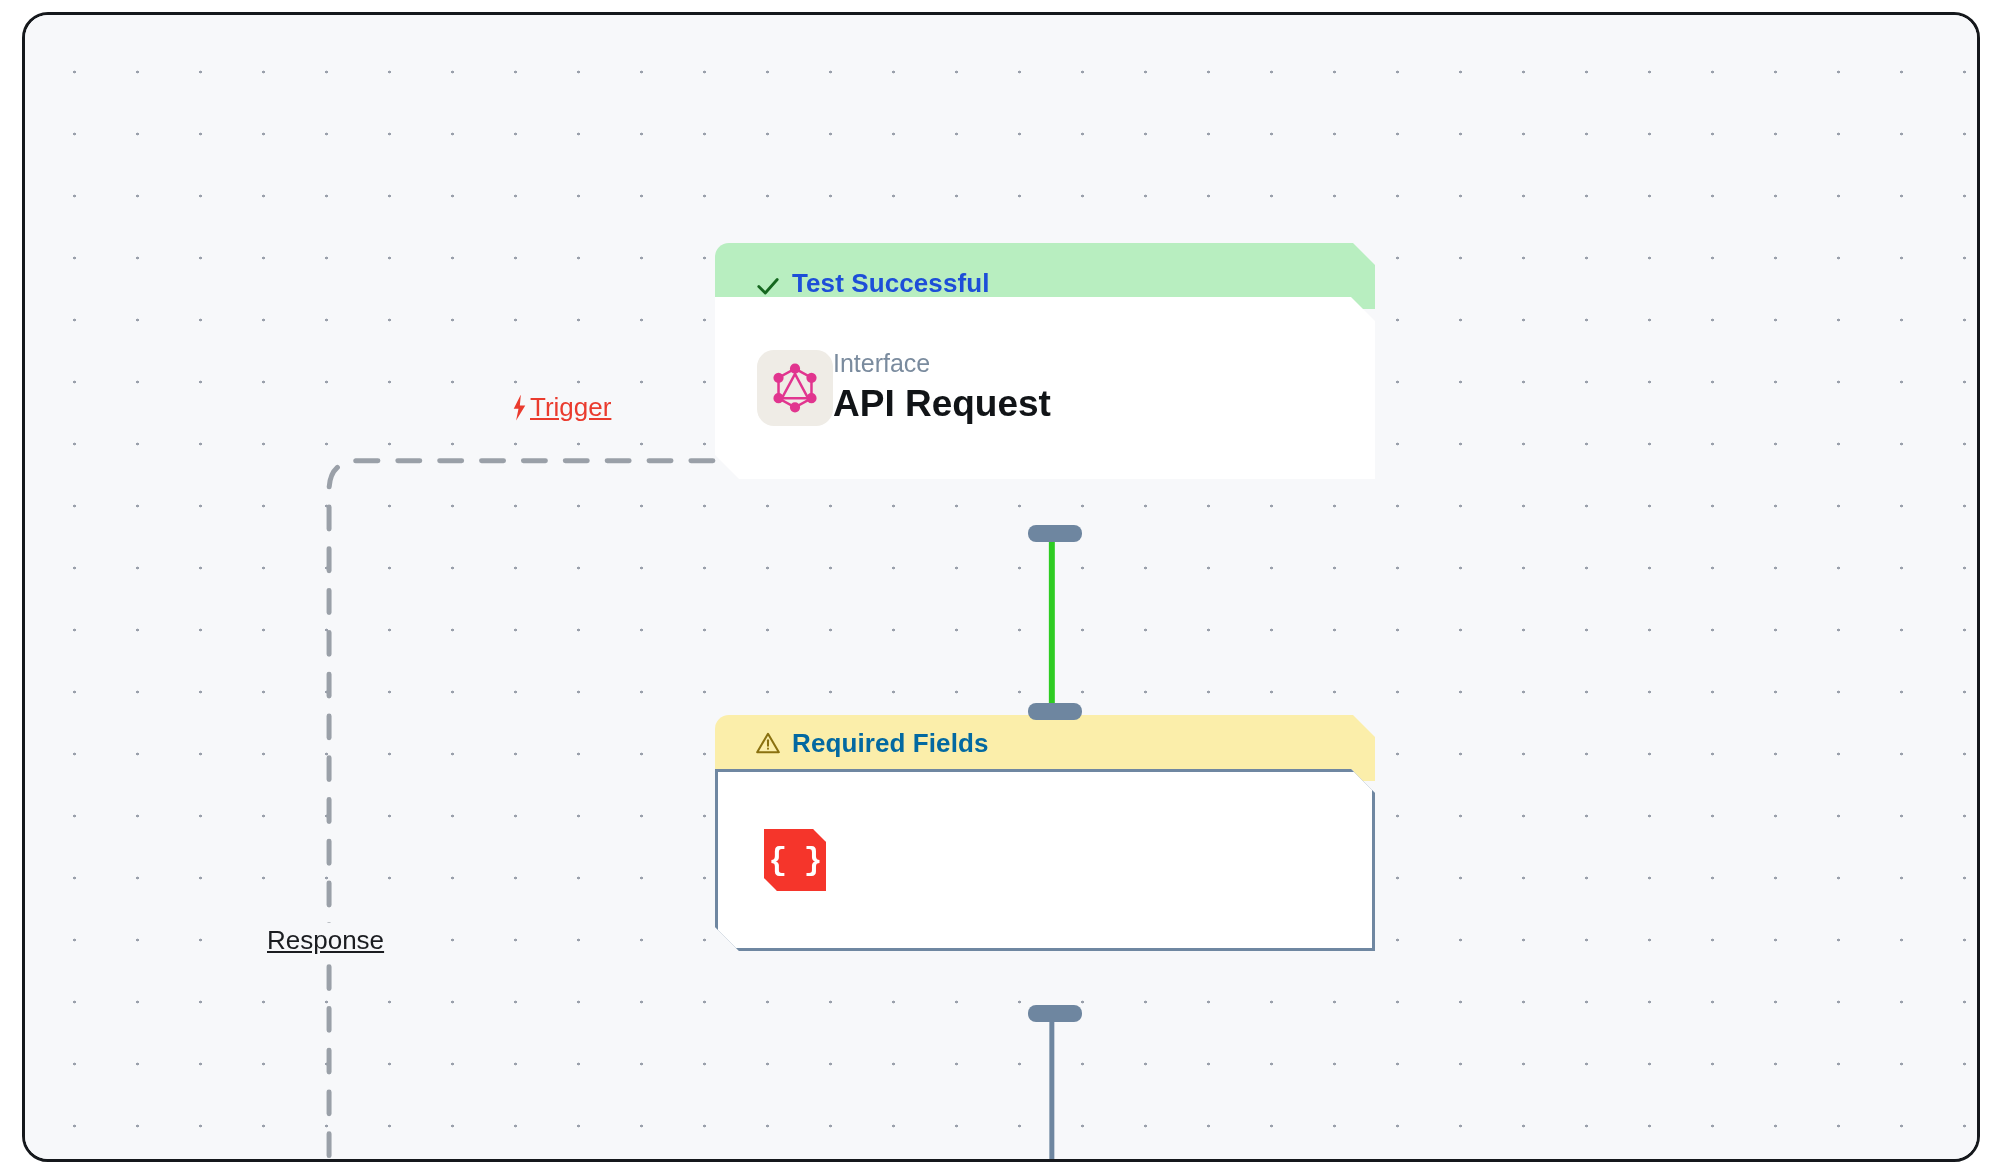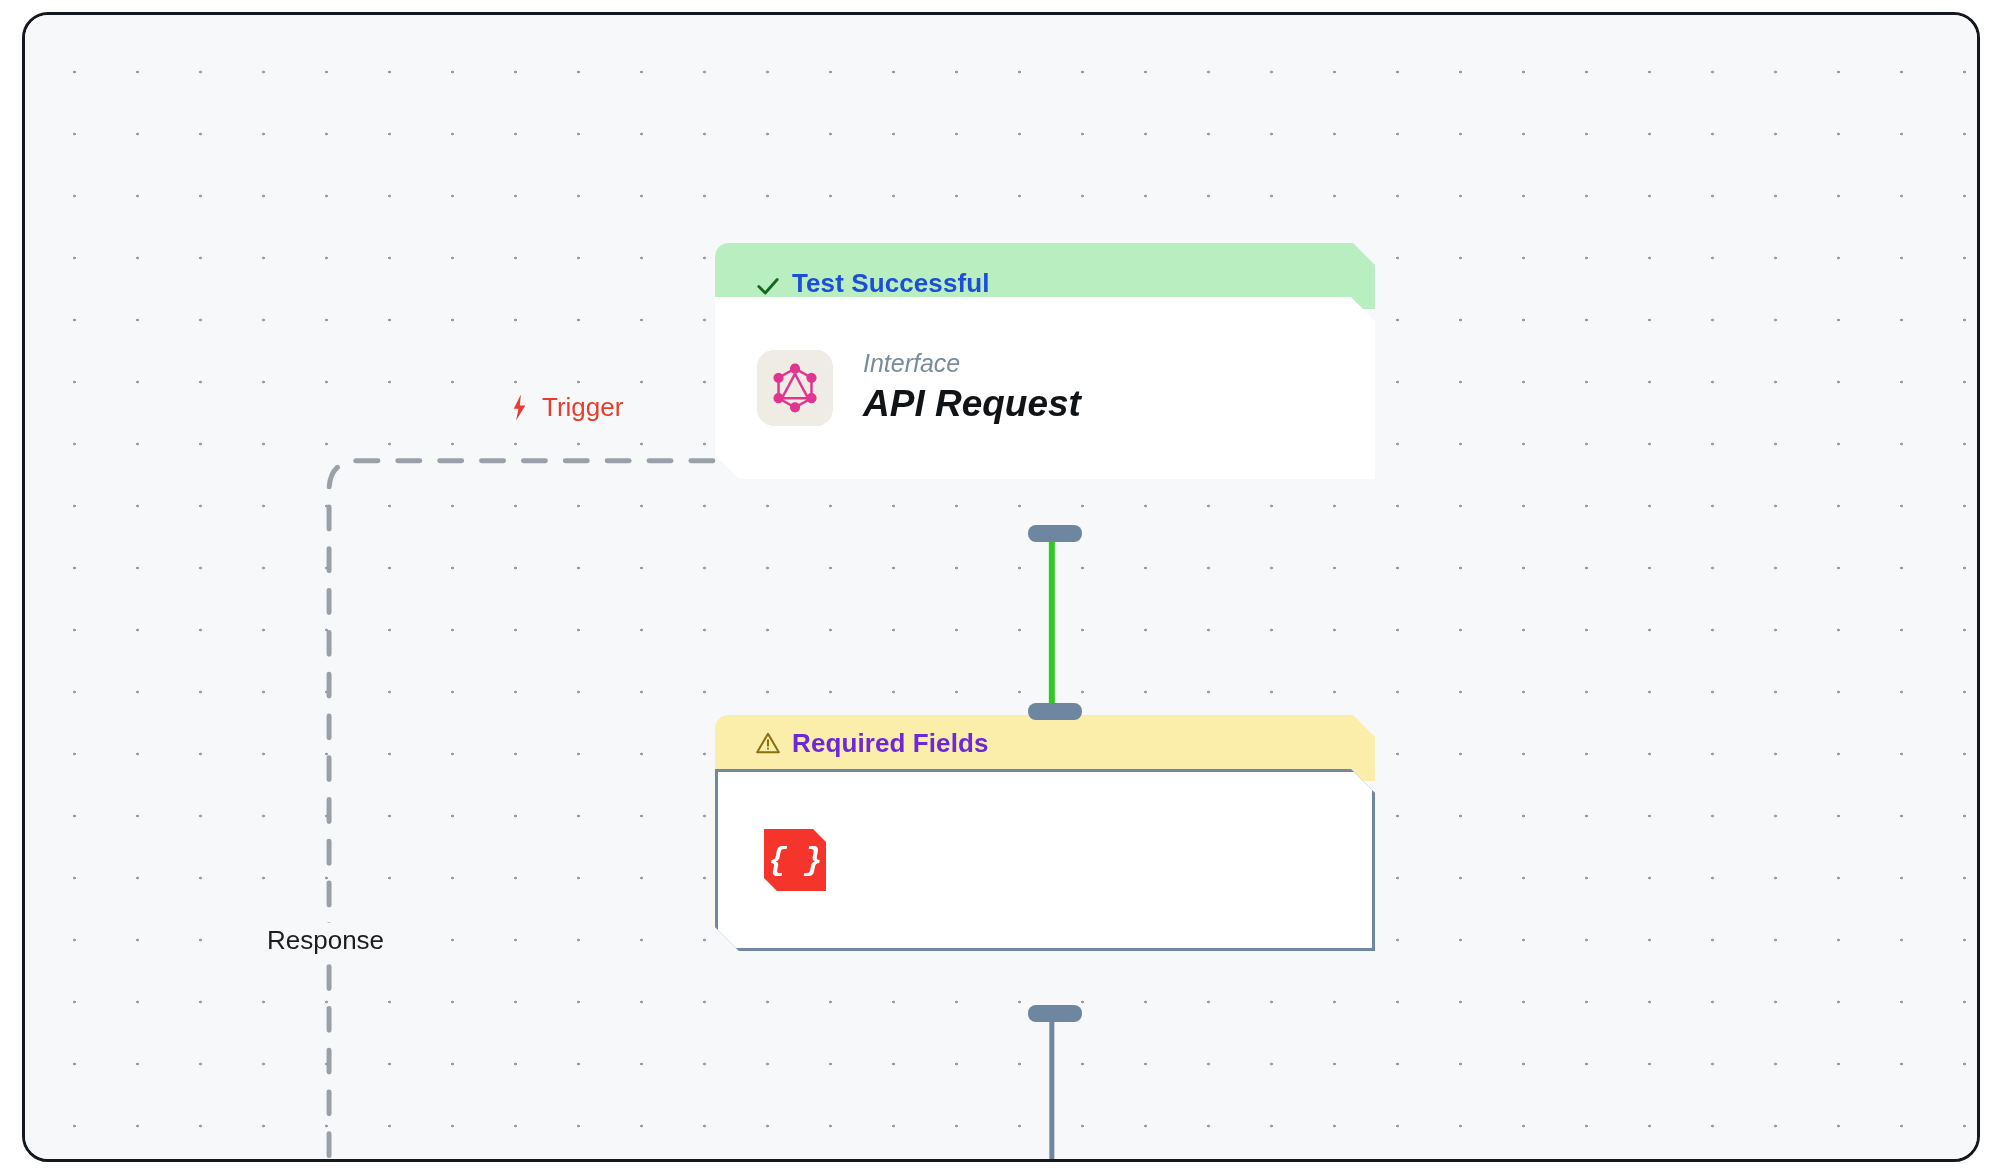--- a/index.html
+++ b/index.html
@@ -46,21 +46,22 @@
   .edge-layer svg { position: absolute; inset: 0; width: 100%; height: 100%; overflow: visible; }
 
   
   .edge-label {
     position: absolute;
     z-index: 2;
     font-size: 26px;
     white-space: nowrap;
     display: flex;
     align-items: center;
-    gap: 14px;
+    gap: 2px;
+    text-decoration: underline;
   }
   .edge-label.trigger {
     left: 486px;
     top: 377px;
     color: #ea3b2e;
     font-weight: 500;
   }
   .edge-label.trigger .bolt-icon {
     display: inline-block;
     width: 17px;
@@ -87,36 +88,34 @@
     display: flex;
     align-items: center;
     gap: 11px;
     padding: 0 0 10px 40px;
     font-size: 26px;
     font-weight: 600;
     letter-spacing: .1px;
     clip-path: polygon(0 0, calc(100% - 22px) 0, 100% 22px, 100% 100%, 0 100%);
   }
   .banner-success { background: #b8eec0; color: #1d4ed8; align-items: flex-end; }
-  .banner-warning { background: #fbeeaa; color: #6d28d9; }
+  .banner-warning { background: #fbeeaa; color: #0369a1; }
 
   .banner-icon { display: inline-block; width: 26px; height: 26px; flex: none; }
 
   .node-card {
     position: relative;
     margin-top: -12px;
     background: #ffffff;
     height: 182px;
     display: flex;
     align-items: center;
     padding-left: 42px;
-    gap: 30px;
     clip-path: polygon(0 0, calc(100% - 24px) 0, 100% 24px, 100% 100%, 24px 100%, 0 calc(100% - 24px));
     filter: drop-shadow(0 5px 11px rgba(22,30,46,.14));
-    font-style: italic;
   }
   .node-card.selected {
     background:
       linear-gradient(#fff, #fff) padding-box,
       #6f87a1 border-box;
     box-shadow: inset 0 0 0 3px #6f87a1;
     filter: none;
   }
 
   .node-icon-wrap {

